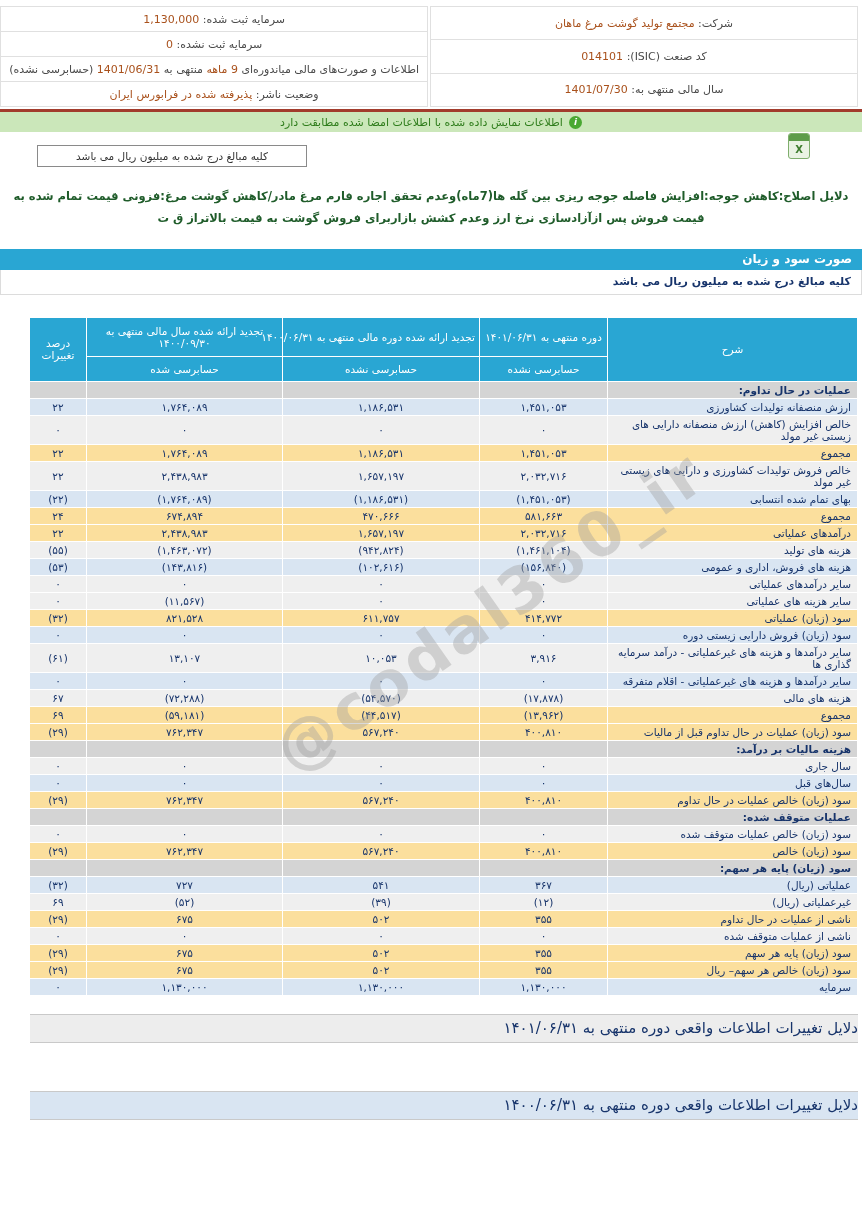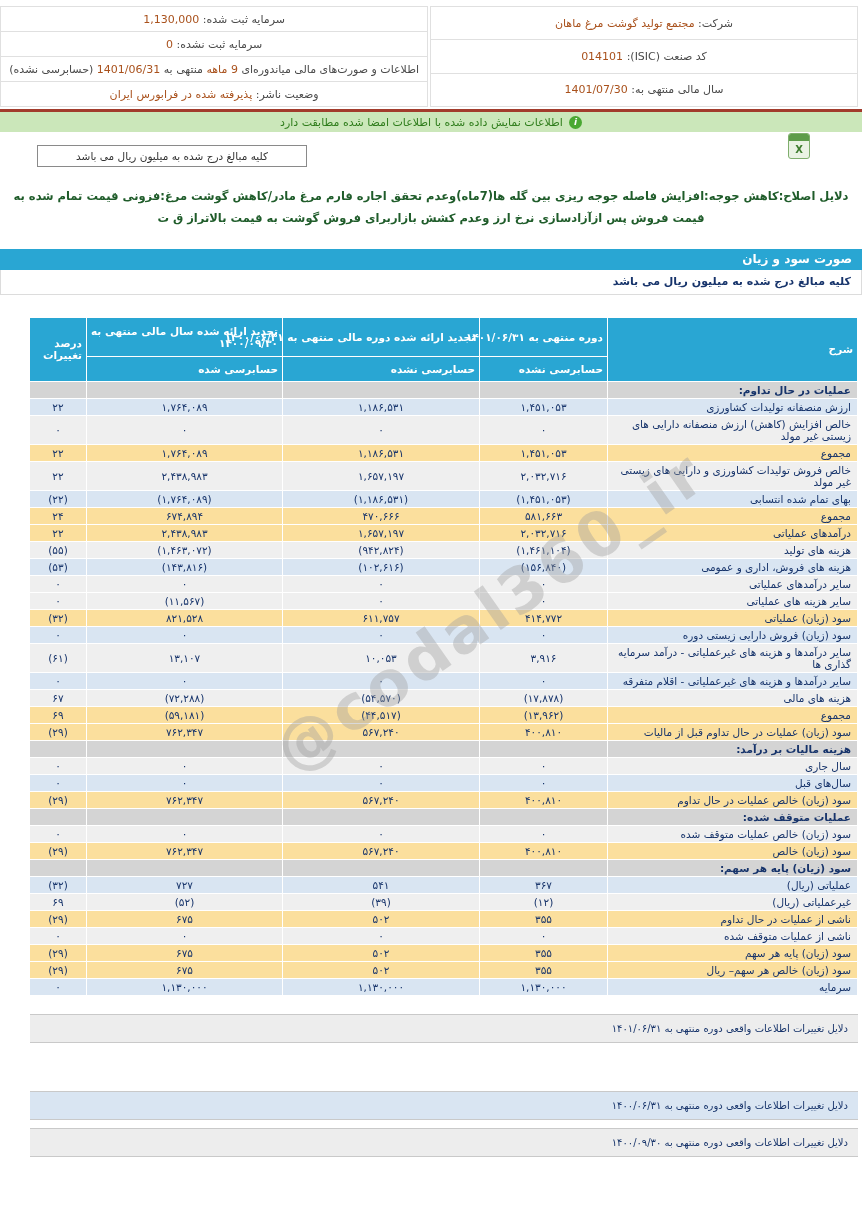--- a/index.html
+++ b/index.html
@@ -40,38 +40,38 @@
 
   
   .bluebar{margin-top:19px;height:21px;background:#29a6d3;color:#fff;font-size:12px;font-weight:bold;
            line-height:21px;padding-right:10px;}
   .unitsbar{height:24px;line-height:24px;border:1px solid #dcdcdc;border-top:none;background:#fff;
             font-size:11px;font-weight:bold;color:#17346b;padding-right:10px;}
 
   
   .tblwrap{margin:22px 4px 0 30px;}
   table.fin{border-collapse:collapse;table-layout:fixed;width:828px;font-size:10.5px;border:1px solid #bdbdbd;}
-  table.fin th{background:#29a6d3;color:#fff;border:1px solid #fff;font-weight:bold;
-               padding:2px 4px;vertical-align:middle;text-align:right;}
+  table.fin th{background:#29a6d3;color:#fff;border:1px solid #fff;font-weight:normal;
+               padding:2px 4px;vertical-align:middle;text-align:center;}
   table.fin th.nw{white-space:nowrap;}
   table.fin tr.h1 th{height:34px;}
   table.fin tr.h2 th{height:20px;}
   table.fin td{border:1px solid #fff;padding:2px 6px;color:#17346b;background:#fff;}
   td.lbl{text-align:right;}
   td.num{text-align:center;direction:ltr;}
   td.neg{color:#e60000;}
   td.sec{background:#d4d4d4 !important;font-weight:bold;color:#17346b;}
   tr.bg-blue td{background:#d9e5f2;}
   tr.bg-gray td{background:#efefef;}
   tr.bg-yellow td{background:#fbdf9d;}
 
   
   .freasons{margin:18px 4px 0 30px;}
   .frow{height:27px;line-height:27px;border-top:1px solid #c9c9c9;border-bottom:1px solid #c9c9c9;
-        font-size:10px;color:#17346b;padding-right:10px;margin-bottom:8px;background:#ededed;}
+        font-size:15px;color:#17346b;margin-bottom:8px;background:#ededed;}
   .frow.blue{background:#d9e5f2;margin-top:48px;}
 
   
   .wm{position:absolute;top:575px;left:150px;width:680px;text-align:center;font-size:62px;
       font-weight:bold;letter-spacing:4px;color:#9d9d9d;opacity:0.38;transform:rotate(-35deg);
       pointer-events:none;direction:ltr;}
 </style>
 </head>
 <body>
 
@@ -409,18 +409,17 @@
             <td class="num">۱,۱۳۰,۰۰۰</td>
             <td class="num">۰</td>
           </tr>
         </tbody>
     </table>
   </div>
 
   <div class="freasons">
       <div class="frow">دلایل تغییرات اطلاعات واقعی دوره منتهی به ۱۴۰۱/۰۶/۳۱</div>
       <div class="frow blue">دلایل تغییرات اطلاعات واقعی دوره منتهی به ۱۴۰۰/۰۶/۳۱</div>
-      <div class="frow">دلایل تغییرات اطلاعات واقعی دوره منتهی به ۱۴۰۰/۰۹/۳۰</div>
     </div>
 
   <div class="wm">@codal360_ir</div>
 
 </div>
 
 </body></html>

